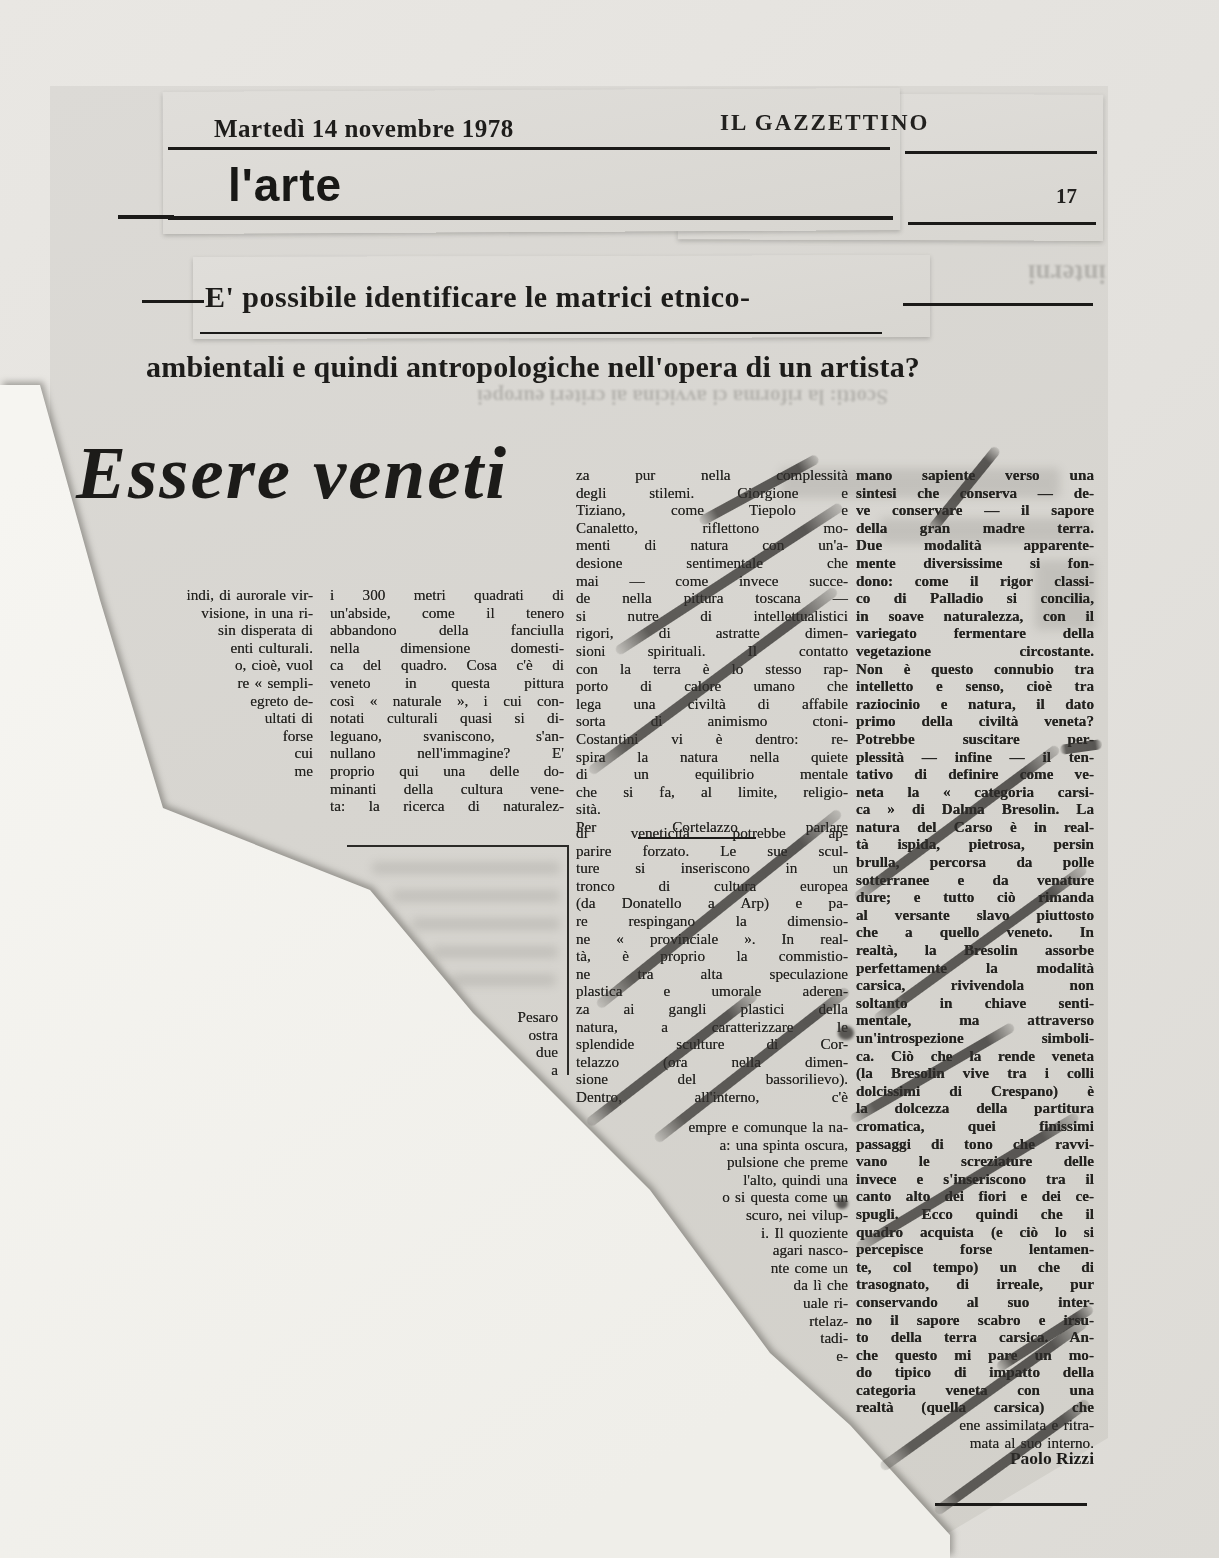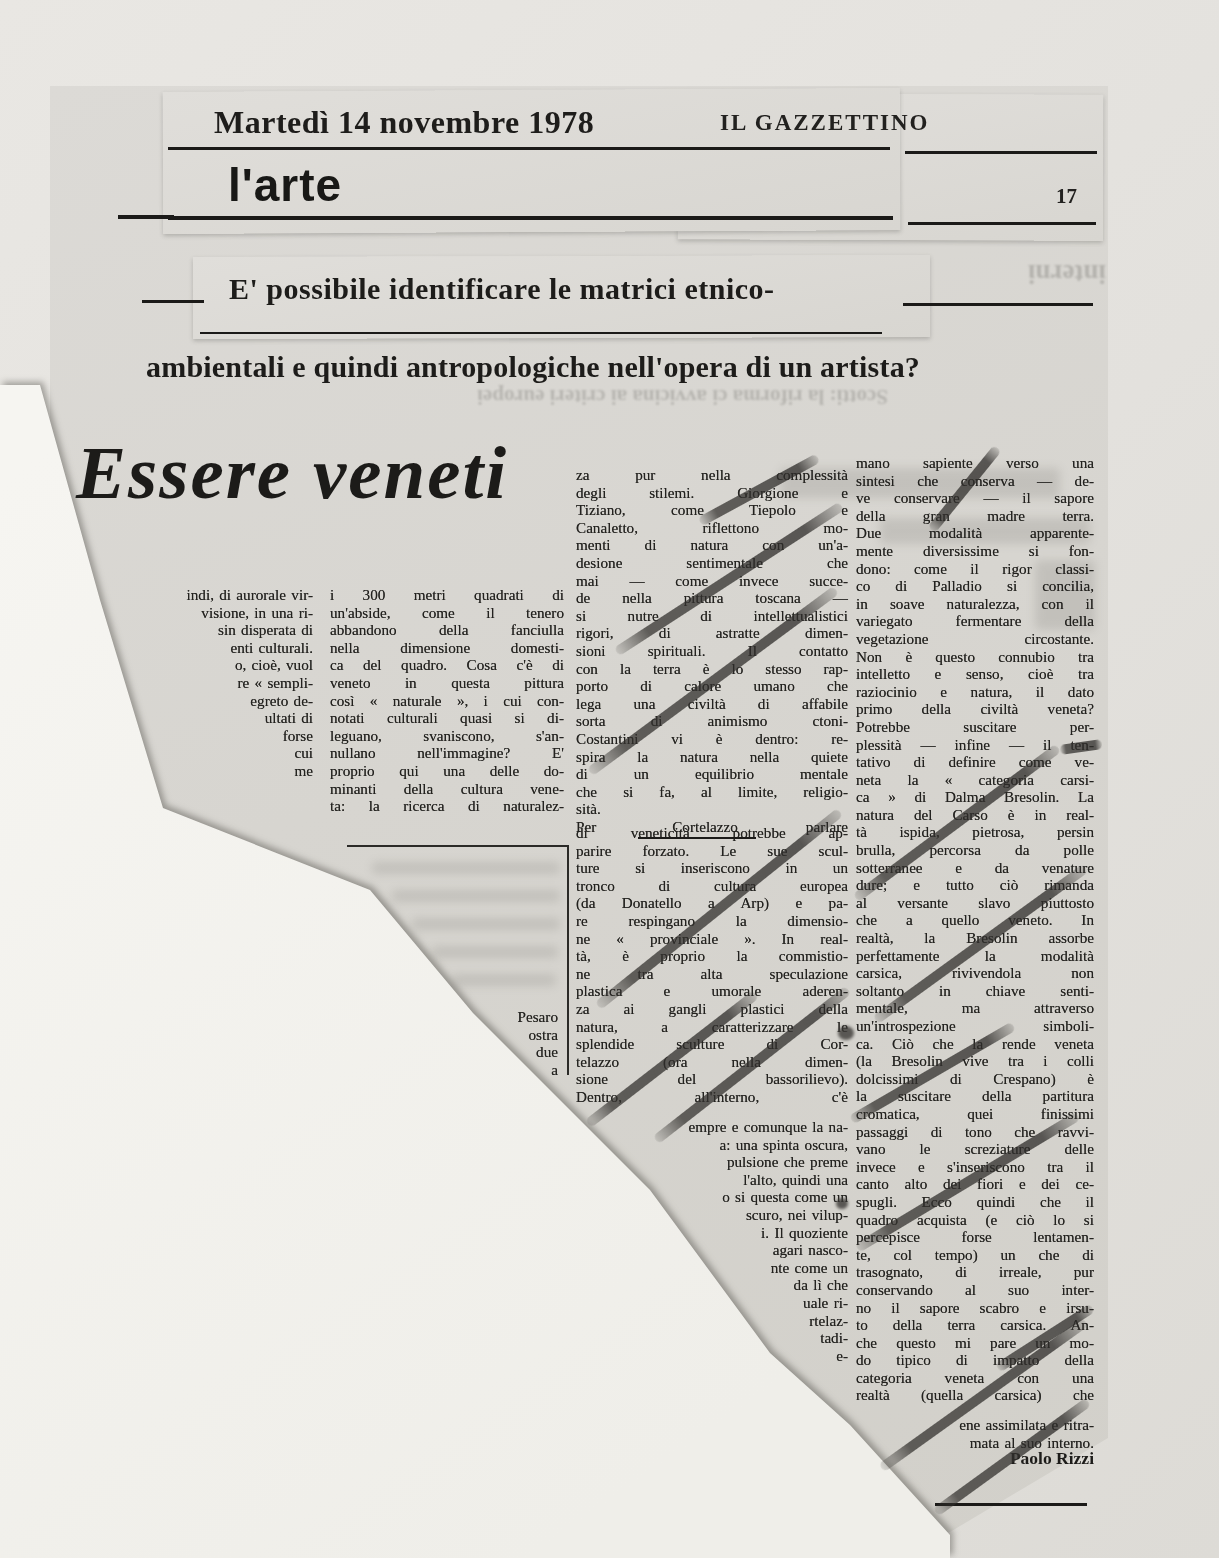--- a/index.html
+++ b/index.html
@@ -17,21 +17,21 @@
   
   .tear-wrap{left:0;top:0;width:1219px;height:1558px;z-index:5;
     filter:drop-shadow(3px -3px 3px rgba(90,88,82,.5));}
   .white-tear{position:absolute;inset:0;
     background:linear-gradient(145deg,#f6f5f1 20%,#efeee9 80%);
     clip-path:polygon(40px 385px,100px 600px,163px 808px,370px 890px,473px 1013px,650px 1190px,770px 1353px,850px 1425px,950px 1535px,950px 1558px,0 1558px,0 385px);}
   
   .rule{background:#1b1a18;z-index:11;}
   
   .z10{z-index:10;}
-  .hdr-date{font-weight:bold;font-size:32px;color:#1e1d1b;letter-spacing:.5px;}
+  .hdr-date{font-weight:bold;font-size:25px;color:#1e1d1b;letter-spacing:.5px;margin-top:11px;}
   .masthead{font-weight:bold;font-size:23px;color:#22211f;letter-spacing:2px;}
   .section{font-family:"Liberation Sans",sans-serif;font-weight:bold;font-size:46px;color:#181816;letter-spacing:1px;}
   .pagenum{font-weight:bold;font-size:21px;color:#232220;}
   .headline{font-weight:bold;color:#1d1c1a;}
   .h1{font-size:30px;letter-spacing:.5px;}
   .h2{font-size:30px;letter-spacing:.2px;}
   .title{font-style:italic;font-weight:bold;font-size:75px;color:#1c1b19;letter-spacing:2px;}
   .col{z-index:10;position:absolute;}
   .ln{font-size:15.2px;line-height:17.6px;height:17.6px;color:#23221f;
     text-align:justify;text-align-last:justify;word-spacing:1.5px;
@@ -84,21 +84,21 @@
   <div class="abs rule" style="left:142px;top:300px;width:62px;height:3px;"></div>
   <div class="abs rule" style="left:903px;top:303px;width:190px;height:3px;"></div>
   <div class="abs rule" style="left:200px;top:332px;width:682px;height:2px;"></div>
   <div class="abs rule" style="left:638px;top:837px;width:118px;height:2px;"></div>
   <div class="abs rule" style="left:935px;top:1503px;width:152px;height:2.5px;"></div>
 
   <div class="abs z10 hdr-date" style="left:214px;top:104px;">Martedì 14 novembre 1978</div>
   <div class="abs z10 masthead" style="left:720px;top:110px;">IL GAZZETTINO</div>
   <div class="abs z10 section" style="left:228px;top:158px;">l'arte</div>
   <div class="abs z10 pagenum" style="left:1056px;top:184px;">17</div>
-  <div class="abs z10 headline h1" style="left:205px;top:272px;margin-left:24px;">E' possibile identificare le matrici etnico-</div>
+  <div class="abs z10 headline h1" style="left:205px;top:280px;">E' possibile identificare le matrici etnico-</div>
   <div class="abs z10 headline h2" style="left:146px;top:350px;">ambientali e quindi antropologiche nell'opera di un artista?</div>
   <div class="abs z10 title" style="left:76px;top:430px;">Essere veneti</div>
 
   <div class="col frag" style="left:95px;top:586px;width:218px;">
       <div class="ln">indi, di aurorale vir-</div>
       <div class="ln">visione, in una ri-</div>
       <div class="ln">sin disperata di</div>
       <div class="ln">enti culturali.</div>
       <div class="ln">o, cioè, vuol</div>
       <div class="ln">re « sempli-</div>
@@ -185,21 +185,21 @@
       <div class="ln">i. Il quoziente</div>
       <div class="ln">agari nasco-</div>
       <div class="ln">nte come un</div>
       <div class="ln">da lì che</div>
       <div class="ln">uale ri-</div>
       <div class="ln">rtelaz-</div>
       <div class="ln">tadi-</div>
       <div class="ln">e-</div>
     </div>
 
-  <div class="col" style="left:856px;top:454px;width:238px;">
+  <div class="col" style="left:856px;top:466px;width:238px;font-weight:bold;">
       <div class="ln">mano sapiente verso una</div>
       <div class="ln">sintesi che conserva — de-</div>
       <div class="ln">ve conservare — il sapore</div>
       <div class="ln">della gran madre terra.</div>
       <div class="ln">Due modalità apparente-</div>
       <div class="ln">mente diversissime si fon-</div>
       <div class="ln">dono: come il rigor classi-</div>
       <div class="ln">co di Palladio si concilia,</div>
       <div class="ln">in soave naturalezza, con il</div>
       <div class="ln">variegato fermentare della</div>
@@ -222,21 +222,21 @@
       <div class="ln">che a quello veneto. In</div>
       <div class="ln">realtà, la Bresolin assorbe</div>
       <div class="ln">perfettamente la modalità</div>
       <div class="ln">carsica, rivivendola non</div>
       <div class="ln">soltanto in chiave senti-</div>
       <div class="ln">mentale, ma attraverso</div>
       <div class="ln">un'introspezione simboli-</div>
       <div class="ln">ca. Ciò che la rende veneta</div>
       <div class="ln">(la Bresolin vive tra i colli</div>
       <div class="ln">dolcissimi di Crespano) è</div>
-      <div class="ln">la suscitare della partitura</div>
+      <div class="ln">la dolcezza della partitura</div>
       <div class="ln">cromatica, quei finissimi</div>
       <div class="ln">passaggi di tono che ravvi-</div>
       <div class="ln">vano le screziature delle</div>
       <div class="ln">invece e s'inseriscono tra il</div>
       <div class="ln">canto alto dei fiori e dei ce-</div>
       <div class="ln">spugli. Ecco quindi che il</div>
       <div class="ln">quadro acquista (e ciò lo si</div>
       <div class="ln">percepisce forse lentamen-</div>
       <div class="ln">te, col tempo) un che di</div>
       <div class="ln">trasognato, di irreale, pur</div>

